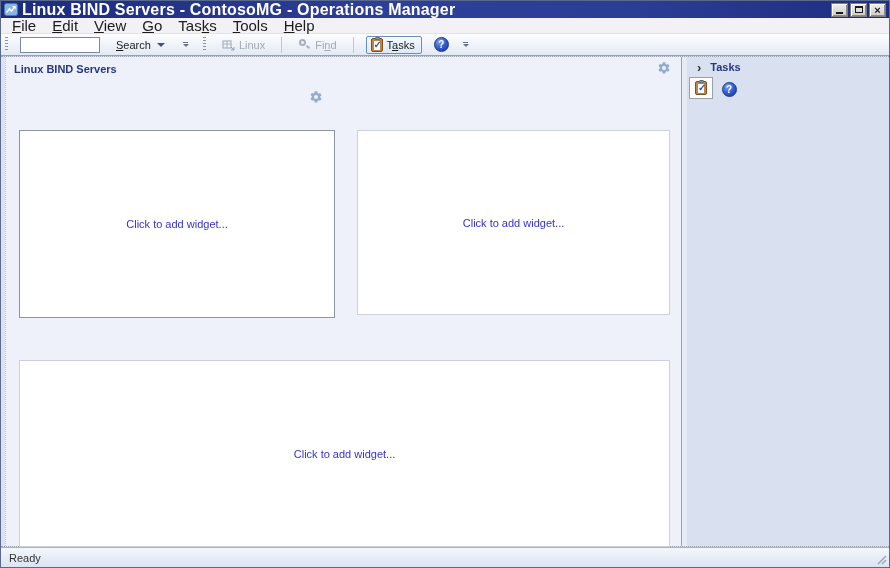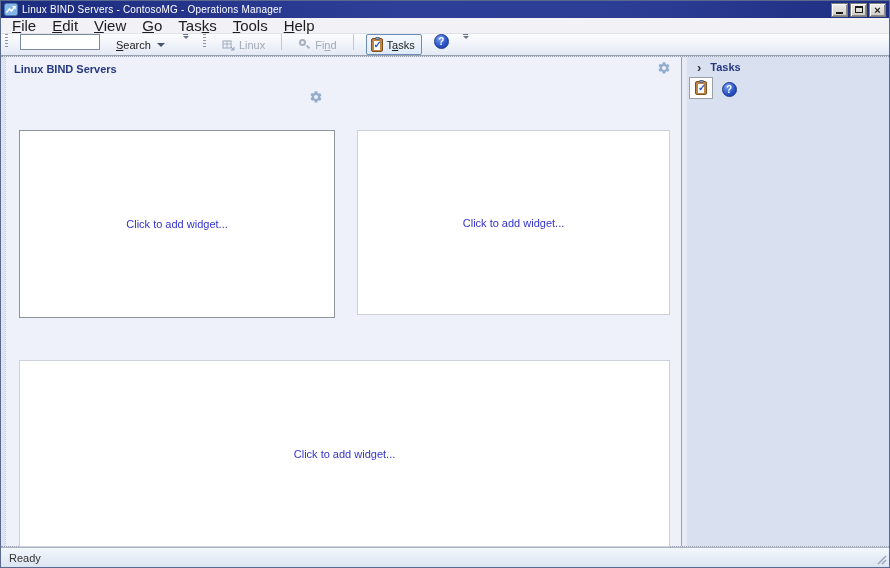--- a/index.html
+++ b/index.html
@@ -2,34 +2,34 @@
 <html><head>
 <meta charset="utf-8">
 <style>
   * { margin:0; padding:0; box-sizing:border-box; }
   html,body { width:890px; height:568px; font-family:"Liberation Sans", sans-serif; background:#fff; }
   .window { width:890px; height:568px; border:1px solid #5a6a8e; display:flex; flex-direction:column; background:#dde3f0; overflow:hidden; }
 
   
   .titlebar { height:17px; flex:0 0 17px; background:linear-gradient(to right,#1b2b7d 0%,#2e3f99 45%,#2c3d96 70%,#1e2e80 100%); display:flex; align-items:center; padding:1px 3px; gap:4px; }
   .app-icon { width:14px; height:13px; flex:0 0 14px; }
-  .titlebar-text { flex:1; color:#fff; font-size:10px; font-weight:normal; white-space:nowrap; overflow:hidden; letter-spacing:.2px; }
+  .titlebar-text { flex:1; color:#fff; font-size:16px; font-weight:bold; white-space:nowrap; overflow:hidden; letter-spacing:.2px; }
   .win-controls { display:flex; gap:2px; }
   .winbtn { width:17px; height:14px; background:linear-gradient(#efeeec,#cfccc5); border:1px solid #7e7e7e; box-shadow:inset 1px 1px 0 #ffffff, inset -1px -1px 0 #8b8b8b; display:flex; align-items:center; justify-content:center; cursor:default; }
   .glyph-min { width:7px; height:2px; background:#1a1a1a; margin-top:7px; }
   .glyph-max { width:8px; height:7px; border:1px solid #1a1a1a; border-top-width:2px; }
   .glyph-close { font-size:11px; font-weight:bold; color:#1a1a1a; line-height:10px; }
 
   
   .menubar { height:16px; flex:0 0 16px; background:#f1f1f6; display:flex; align-items:center; padding-left:3px; border-bottom:1px solid #e2e2ea; }
   .menu-item { font-size:15px; color:#1c1c1c; padding:1px 8px; cursor:default; }
   .accel { text-decoration:underline; }
 
   
-  .toolbar { height:22px; flex:0 0 22px; background:linear-gradient(#fcfdfe,#e3e9f4); border-bottom:1px solid #98a1ae; display:flex; padding:0 4px; gap:12px; }
+  .toolbar { height:22px; flex:0 0 22px; background:linear-gradient(#fcfdfe,#e3e9f4); border-bottom:1px solid #98a1ae; display:flex; align-items:center; padding:0 4px; gap:12px; }
   .tb-grip { width:3px; height:15px; background-image:repeating-linear-gradient(to bottom,#8894a8 0 1px,transparent 1px 3px); }
   .search-input { width:80px; height:16px; border:1px solid #7a8aa0; background:#fff; font-size:11px; padding:0 2px; font-family:"Liberation Sans",sans-serif; }
   .tb-btn { display:flex; align-items:center; gap:4px; font-size:11px; color:#1c1c1c; padding:2px 4px; cursor:default; }
   .dd-arrow { width:0; height:0; border-left:4px solid transparent; border-right:4px solid transparent; border-top:4px solid #44536e; margin-left:2px; }
   .tb-overflow { display:flex; flex-direction:column; align-items:center; gap:1px; width:10px; cursor:default; }
   .tb-overflow .bar { width:5px; height:1px; background:#68748a; }
   .tb-overflow .tri { width:0; height:0; border-left:3px solid transparent; border-right:3px solid transparent; border-top:3px solid #68748a; }
   .tb-sep { width:1px; height:16px; background:#c0c7d2; }
   .tb-btn.disabled { color:#a2aab6; }
   .tasks-btn { border:1px solid #6e8cb8; border-radius:2px; background:linear-gradient(#f6fafd,#dcE9f8); padding:1px 6px 1px 4px; }

